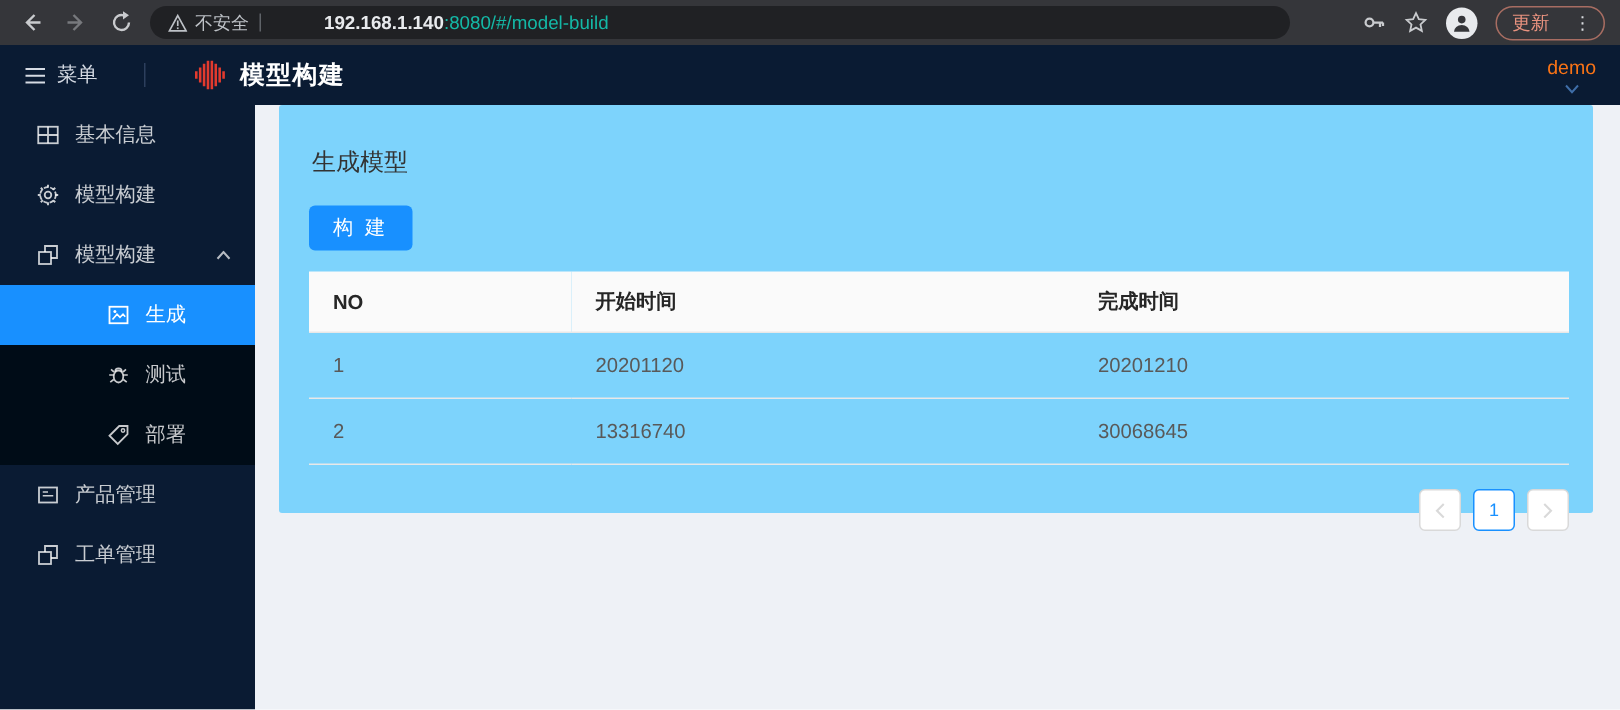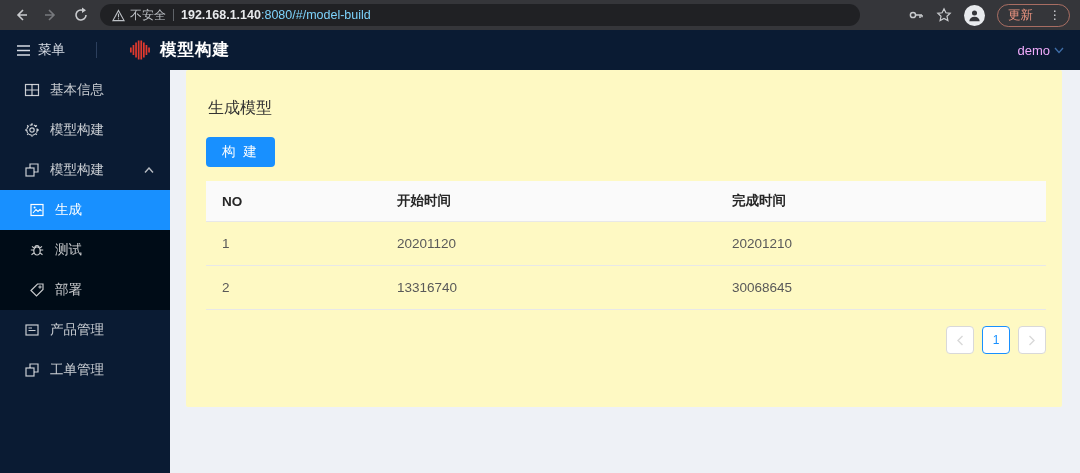--- a/index.html
+++ b/index.html
@@ -7,48 +7,48 @@
   body { font-family:"Liberation Sans","DejaVu Sans",sans-serif; font-size:14px; }
 
   
   .browser-bar { height:30px; background:#35363a; display:flex; align-items:center; padding:0 10px; gap:8px; }
   .nav-btn { width:22px; height:22px; display:flex; align-items:center; justify-content:center; border-radius:50%; color:#c9cbce; flex:0 0 auto; }
   .nav-btn.disabled { color:#77797d; }
   .address-bar { flex:0 1 760px; height:22px; background:#202124; border-radius:12px; display:flex; align-items:center; padding:0 12px; gap:7px; color:#9aa0a6; }
   .address-bar .warn { display:flex; align-items:center; gap:5px; color:#bdc1c6; font-size:12px; }
   .address-bar .divider { width:1px; height:12px; background:#5f6368; }
   .url { font-size:12.5px; white-space:nowrap; }
-  .url .host { color:#e8eaed; font-weight:bold; }
-  .url .rest { color:#7dd3fc; }
+  .url .host { color:#e8eaed; font-weight:bold;margin-left:35px; }
+  .url .rest { color:#14b8a6; }
   .browser-right { margin-left:auto; display:flex; align-items:center; gap:12px; }
   .avatar-circle { width:21px; height:21px; border-radius:50%; background:#e8eaed; display:flex; align-items:center; justify-content:center; }
   .update-pill { display:flex; align-items:center; gap:16px; border:1px solid rgba(230,140,120,.65); border-radius:12px; padding:2px 8px 2px 10px; color:#e8927f; font-size:12.5px; }
   .update-pill .dots { color:#dadce0; font-size:12px; letter-spacing:0; }
 
   
   .app-header { height:40px; background:#0a1b33; display:flex; align-items:center; padding:0 16px; color:#fff;gap:17px; }
   .menu-toggle { display:flex; align-items:center; gap:7px; color:#d6dbe4; font-size:13.5px; cursor:pointer; }
   .hdr-divider { width:1px; height:16px; background:#2c3f5d; margin:0 14px; }
   .brand { display:flex; align-items:center; gap:8px; }
   .brand-name { font-size:16.5px; font-weight:bold; color:#fff; letter-spacing:1px; }
-  .user-menu { margin-left:auto; color:#f0abfc; font-size:13px; display:flex; align-items:center; gap:4px; cursor:pointer; }
+  .user-menu { margin-left:auto; color:#f97316; font-size:13px; display:flex; align-items:center; gap:4px; cursor:pointer;flex-direction:column; }
 
   
   .page-body { display:flex; height:403px; }
   .sidebar { width:170px; background:#0a1b33; flex:0 0 auto; color:rgba(255,255,255,.78); }
   .side-item { height:40px; display:flex; align-items:center; padding:0 16px 0 24px; gap:10px; font-size:13.5px; cursor:pointer; }
   .side-item .caret { margin-left:auto; color:rgba(255,255,255,.7); }
   .submenu { background:#000c17; }
-  .submenu .side-item { padding-left:29px; height:40px; }
+  .submenu .side-item { padding-left:71px; height:40px; }
   .side-item.active { background:#1890ff; color:#fff; }
   .icon16 { width:16px; height:16px; flex:0 0 auto; display:block; }
 
   .main { flex:1; background:#eef1f6; padding:0 18px 0 16px; overflow:hidden; }
   .breadcrumb { padding:14px 2px 12px 2px; color:#545c66; font-size:13.5px; }
-  .card { background:#fef9c3; border-radius:2px; height:337px; padding:16px 16px 12px 20px; position:relative; }
+  .card { background:#7dd3fc; border-radius:2px; height:272px; padding:16px 16px 12px 20px; position:relative; }
   .card-title { font-size:16px; color:#333; padding:12px 0 18px 2px; }
   .toolbar { display:flex; justify-content:flex-start; padding-bottom:14px; }
   .btn-primary { background:#1890ff; color:#fff; border:none; border-radius:4px; font-size:13.5px; padding:6px 16px; cursor:pointer; letter-spacing:2px; }
 
   table.data { width:100%; border-collapse:collapse; font-size:13.5px; }
   table.data thead th { background:#fafafa; text-align:left; color:#262626; font-weight:bold; padding:11px 16px; border-bottom:1px solid #e8e8e8; }
   table.data tbody td { color:#595959; padding:14px 16px; border-bottom:1px solid #e8e8e8; }
   th.col-no, td.col-no { width:175px; }
   th.col-start, td.col-start { width:335px; }
 

